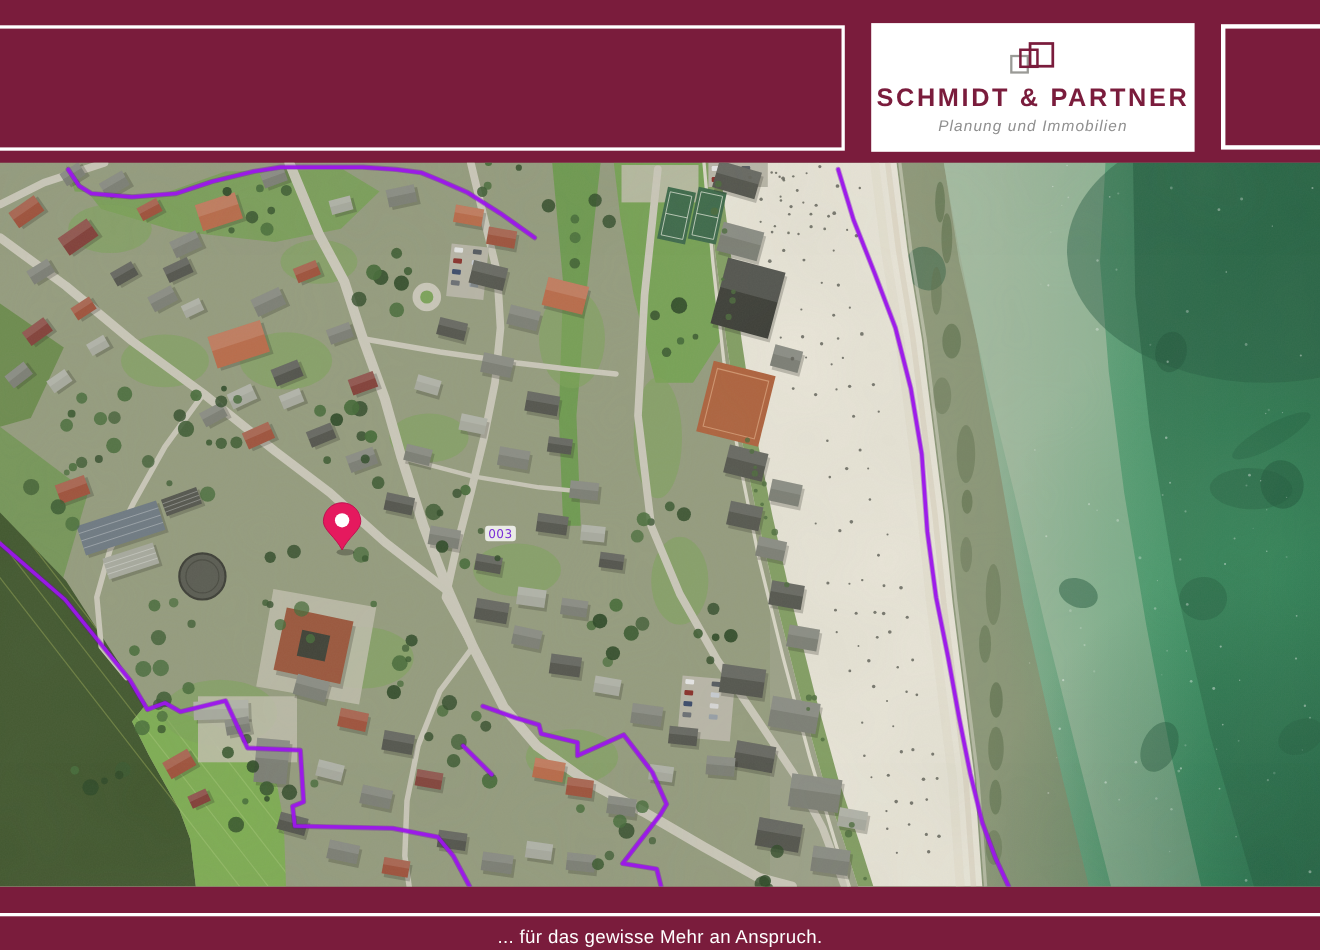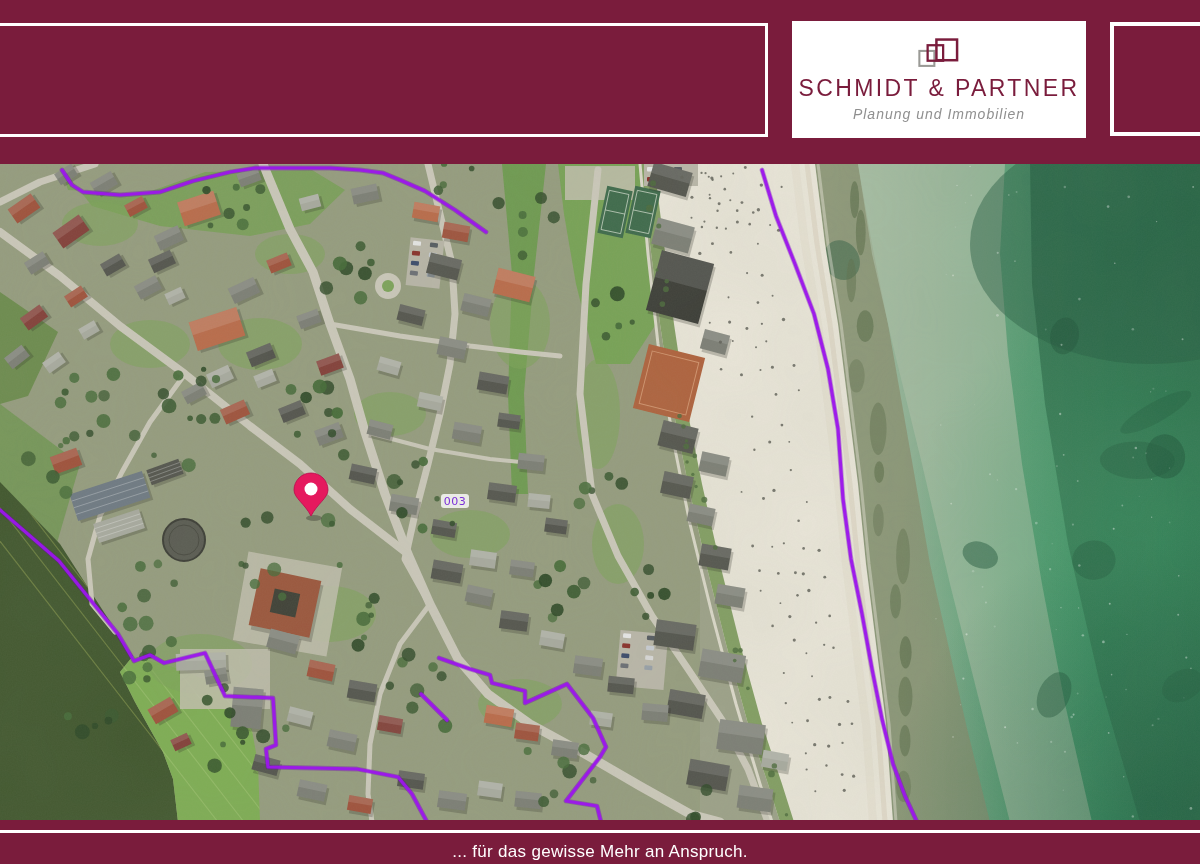--- a/index.html
+++ b/index.html
@@ -6,24 +6,24 @@
   .page{position:relative;width:1200px;height:864px;overflow:hidden;background:#7a1c3c;
         font-family:"Liberation Sans", sans-serif;}
   
   .banner{position:absolute;left:0;top:0;width:1200px;height:152px;background:#7a1c3c;}
   .frame{position:absolute;border:3px solid #ffffff;}
   .frame-left{left:-30px;top:23px;width:792px;height:108px;}
   .frame-right{left:1110px;top:22px;width:130px;height:106px;border-width:4px;}
   .logo-box{position:absolute;left:792px;top:21px;width:294px;height:117px;background:#ffffff;
             display:flex;flex-direction:column;align-items:center;justify-content:center;}
   .logo-icon{width:42px;height:31px;margin-bottom:6px;}
-  .logo-title{font-size:23px;letter-spacing:2.4px;color:#7a1c3c;font-weight:400;white-space:nowrap;}
+  .logo-title{font-size:23px;letter-spacing:2.4px;color:#7a1c3c;font-weight:700;white-space:nowrap;}
   .logo-subtitle{font-size:14px;letter-spacing:1px;color:#8f8f8f;margin-top:4px;white-space:nowrap;font-style:italic;}
   
-  .map-wrap{position:absolute;left:0;top:164px;width:1200px;height:658px;background:#9da289;}
+  .map-wrap{position:absolute;left:0;top:148px;width:1200px;height:658px;background:#9da289;}
   .map-wrap svg{display:block;}
   
   .footer{position:absolute;left:0;top:820px;width:1200px;height:54px;background:#7a1c3c;}
   .footer-line{position:absolute;left:0;top:10px;width:100%;height:3px;background:#ffffff;}
   .footer-slogan{position:absolute;left:0;top:22px;width:100%;text-align:center;
                  color:#ffffff;font-size:17px;letter-spacing:.3px;}
 </style>
 </head>
 <body>
 

